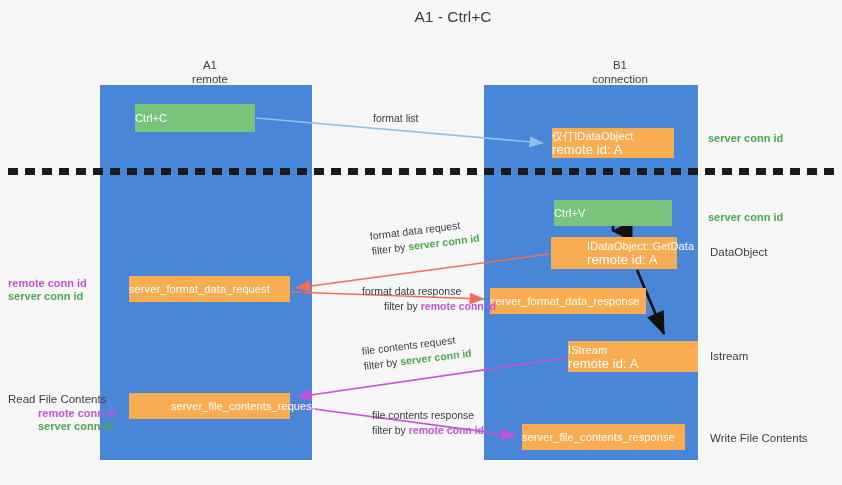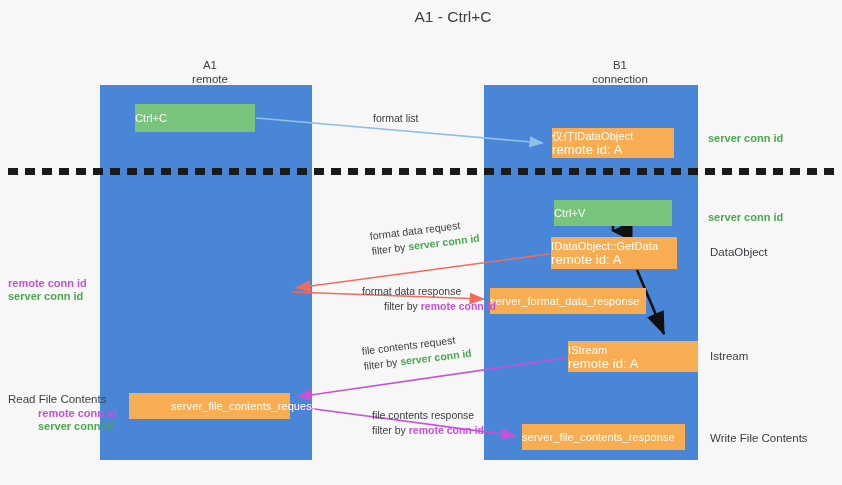--- a/index.html
+++ b/index.html
@@ -71,21 +71,21 @@
     text-align: center;
     letter-spacing: 0.1px;
   }
   .box-green { background: #78c47c; }
   .box-orange { background: #f9ad53; }
   .box .l2 { font-size: 13px; }
 
   #box-ctrl-c   { left: 135px; top: 104px; width: 120px; height: 28px; }
   #box-ctrl-v   { left: 554px; top: 180px; width: 118px; height: 26px; margin-top: 20px; }
   #box-idataobject-remote { left: 552px; top: 128px; width: 122px; height: 30px; }
-  #box-getdata  { left: 551px; top: 237px; width: 126px; height: 32px; }
+  #box-getdata  { left: 551px; top: 237px; width: 126px; height: 32px; padding-left: 36px; }
   #box-istream  { left: 568px; top: 341px; width: 130px; height: 31px; }
   #box-sfdreq   { left: 129px; top: 276px; width: 161px; height: 26px; }
   #box-sfdres   { left: 490px; top: 288px; width: 156px; height: 26px; }
   #box-sfcreq   { left: 129px; top: 393px; width: 161px; height: 26px; padding-left: 42px; }
   #box-sfcres   { left: 522px; top: 424px; width: 163px; height: 26px; }
 
   
   .right-label {
     font-size: 11.5px;
     color: #3c4043;
@@ -183,20 +183,23 @@
 
     <line x1="292" y1="406" x2="516" y2="436" stroke="#c552d8" stroke-width="1.7" marker-end="url(#ah-magenta)"></line>
   </svg>
 
   <div id="divider" class="abs"></div>
 
   <div id="box-ctrl-c" class="abs box box-green">
     <div>Ctrl+C</div>
   </div>
 
+  <div id="box-sfdreq" class="abs box box-orange">
+    <div>server_format_data_request</div>
+  </div>
 
   <div id="box-sfcreq" class="abs box box-orange">
     <div>server_file_contents_request</div>
   </div>
 
   <div id="box-idataobject-remote" class="abs box box-orange">
     <div>仅仃IDataObject</div>
     <div class="l2">remote id: A</div>
   </div>
 

